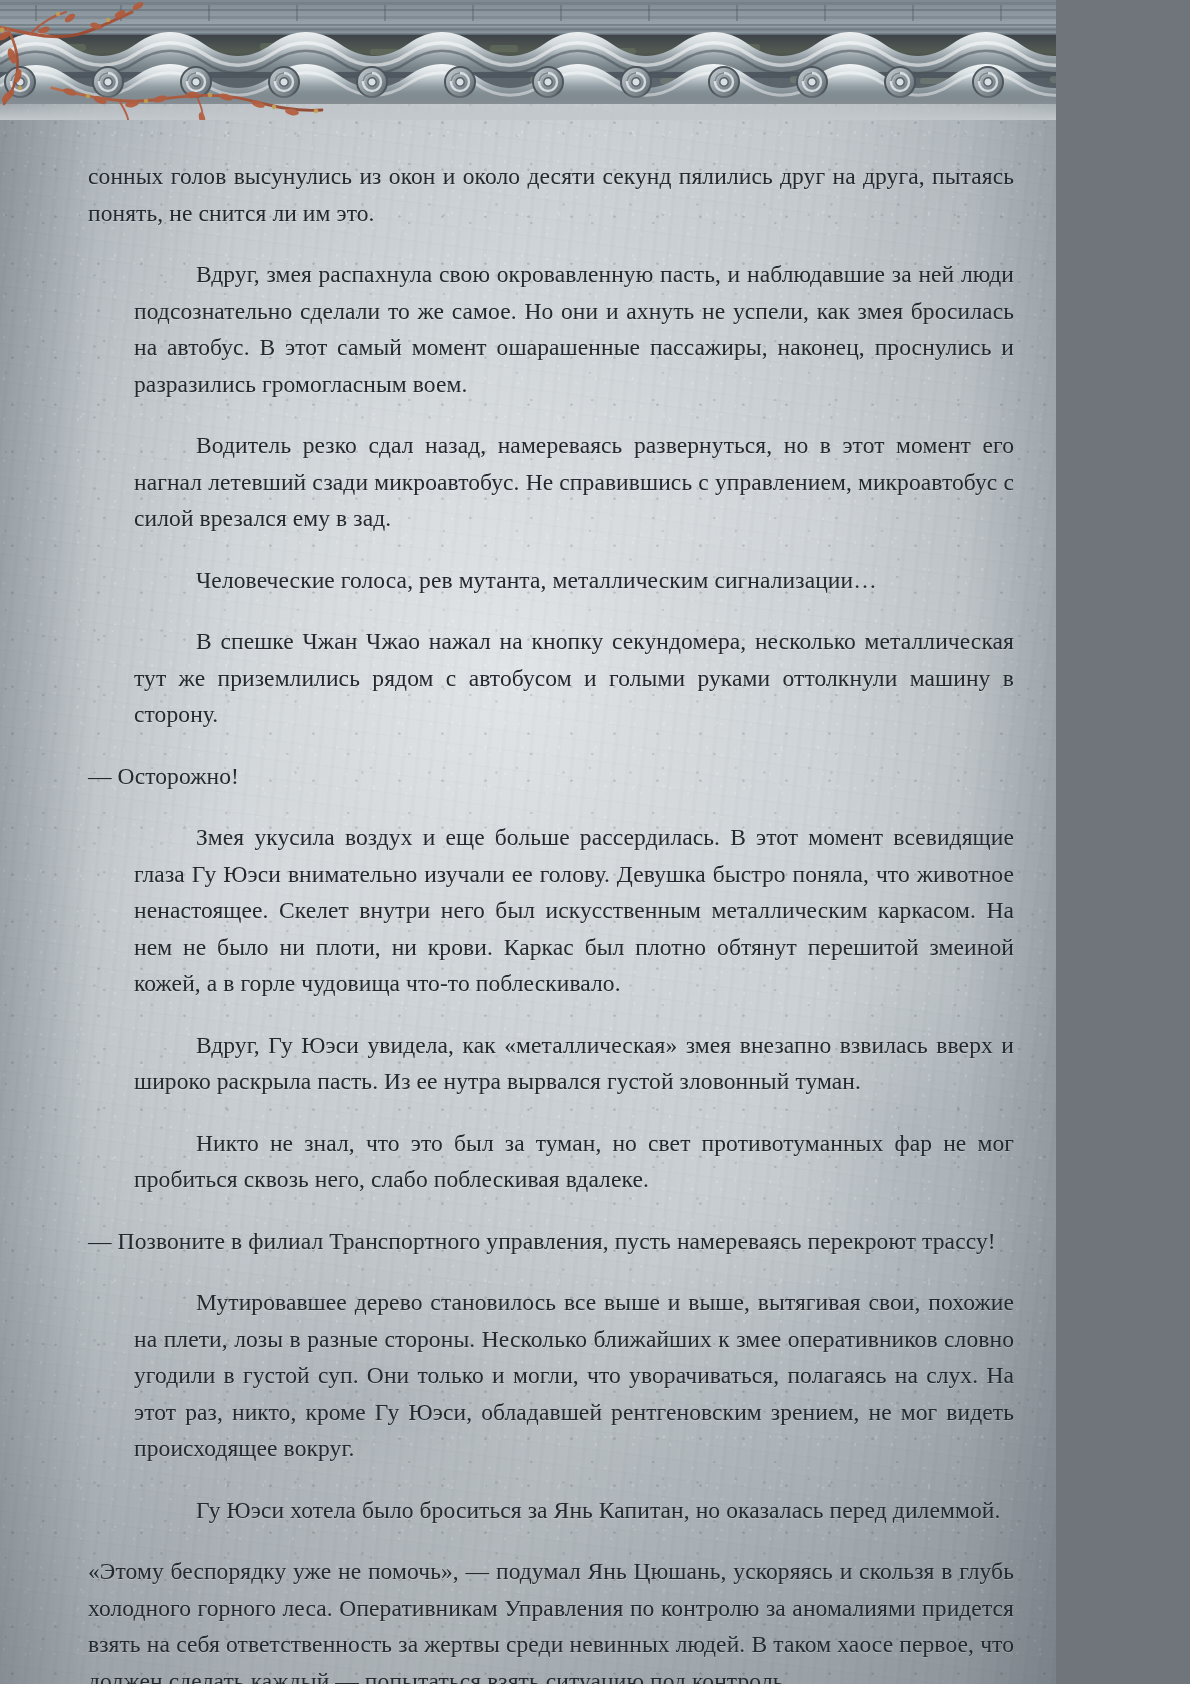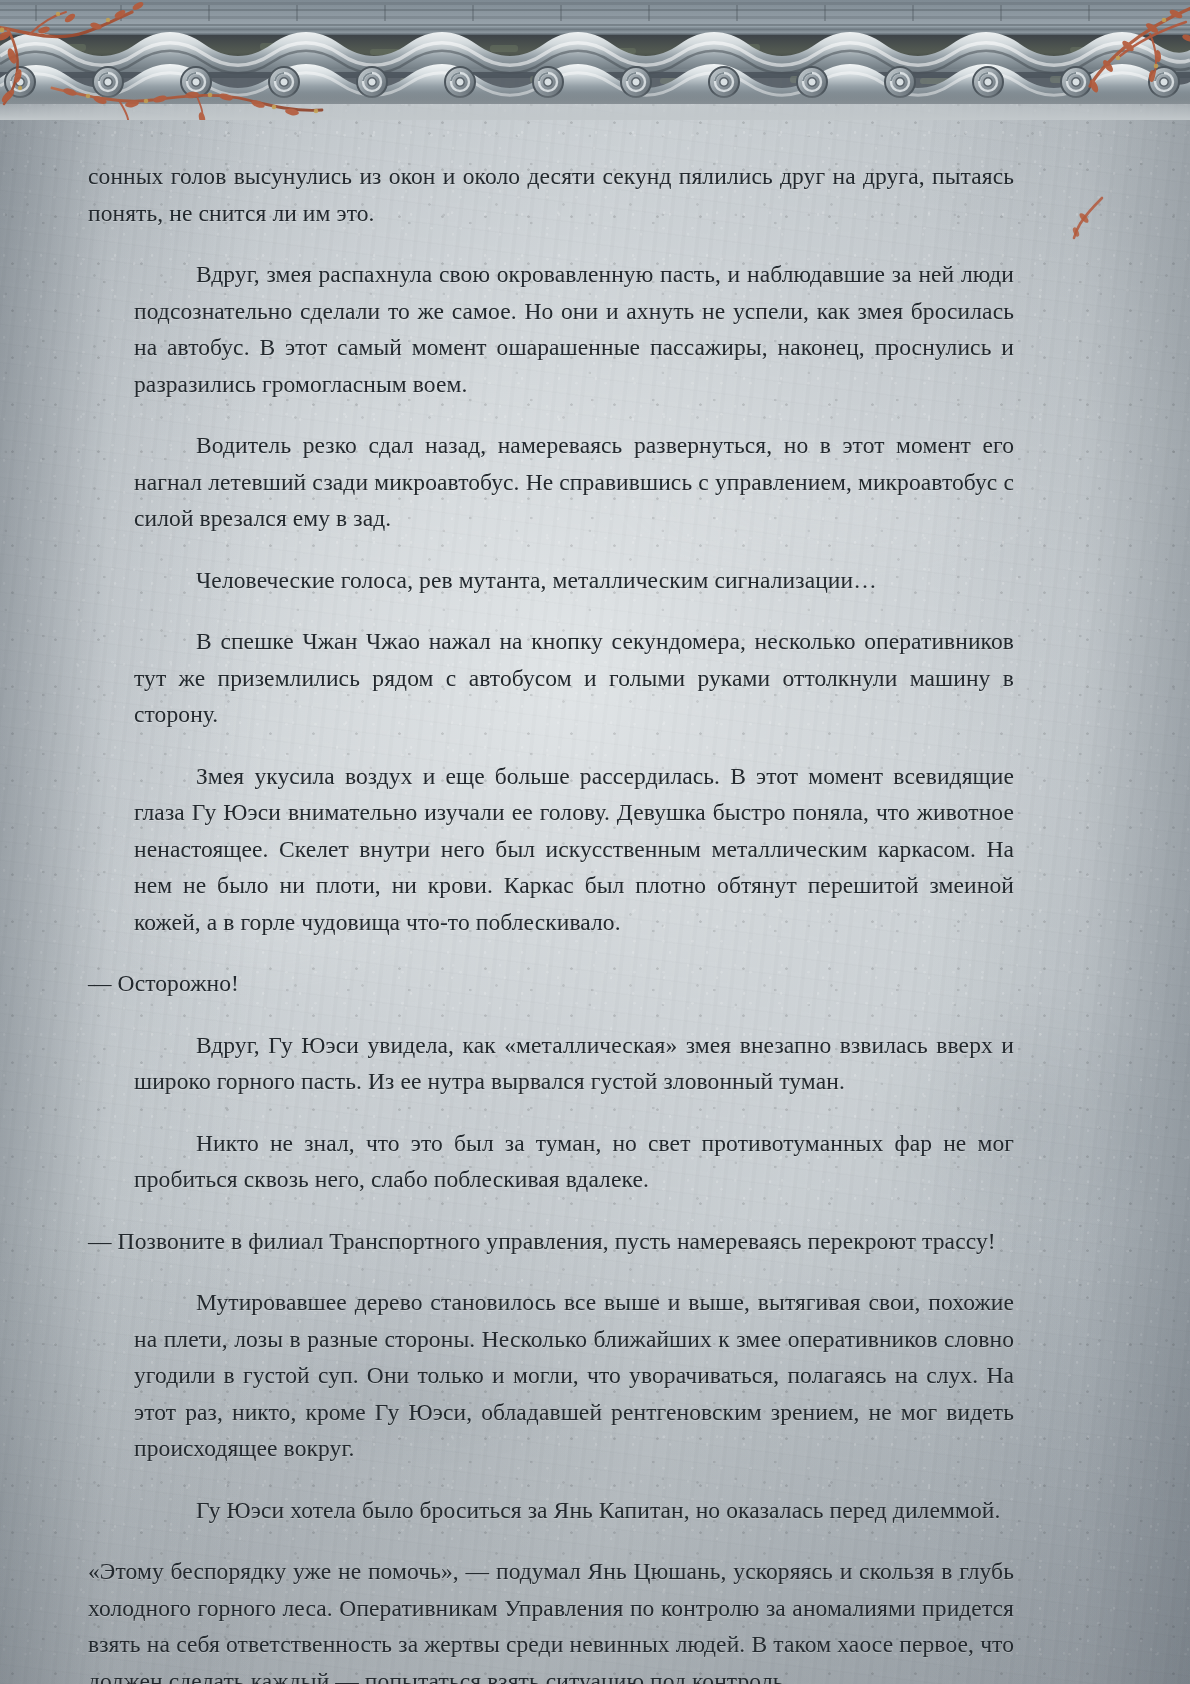--- a/index.html
+++ b/index.html
@@ -3,21 +3,21 @@
 <meta charset="utf-8">
 <title>Novel Page</title>
 <style>
   html, body {
     margin: 0;
     padding: 0;
     background: #6f757a;
   }
   #page {
     position: relative;
-    width: 1190px;
+    width: 1056px;
     height: 1684px;
     overflow: hidden;
     background-color: #eab308;
     font-family: "Liberation Serif", "DejaVu Serif", serif;
   }
 
   
   .bg-base {
     position: absolute;
     inset: 0;
@@ -476,24 +476,24 @@
     <path d="M 44 2 C 36 10, 28 18, 22 28 C 19 33, 17 38, 16 42" fill="none" stroke="#b3583c" stroke-width="2.6" stroke-linecap="round" opacity="0.85"></path>
     <ellipse cx="26" cy="22" rx="6" ry="2.8" transform="rotate(48 26 22)" fill="#b45a3a" opacity="0.85"></ellipse>
     <ellipse cx="18" cy="36" rx="5" ry="2.5" transform="rotate(66 18 36)" fill="#b45a3a" opacity="0.8"></ellipse>
   </svg>
 
   <div class="content">
     <p class="para noindent">сонных голов высунулись из окон и около десяти секунд пялились друг на друга, пытаясь понять, не снится ли им это.</p>
     <p class="para indent">Вдруг, змея распахнула свою окровавленную пасть, и наблюдавшие за ней люди подсознательно сделали то же самое. Но они и ахнуть не успели, как змея бросилась на автобус. В этот самый момент ошарашенные пассажиры, наконец, проснулись и разразились громогласным воем.</p>
     <p class="para indent">Водитель резко сдал назад, намереваясь развернуться, но в этот момент его нагнал летевший сзади микроавтобус. Не справившись с управлением, микроавтобус с силой врезался ему в зад.</p>
     <p class="para indent">Человеческие голоса, рев мутанта, металлическим сигнализации…</p>
-    <p class="para indent">В спешке Чжан Чжао нажал на кнопку секундомера, несколько оперативников тут же приземлились рядом с автобусом и голыми руками оттолкнули машину в сторону.</p>
+    <p class="para indent">В спешке Чжан Чжао нажал на кнопку секундомера, несколько металлическая тут же приземлились рядом с автобусом и голыми руками оттолкнули машину в сторону.</p>
+    <p class="para noindent">— Осторожно!</p>
     <p class="para indent">Змея укусила воздух и еще больше рассердилась. В этот момент всевидящие глаза Гу Юэси внимательно изучали ее голову. Девушка быстро поняла, что животное ненастоящее. Скелет внутри него был искусственным металлическим каркасом. На нем не было ни плоти, ни крови. Каркас был плотно обтянут перешитой змеиной кожей, а в горле чудовища что-то поблескивало.</p>
-    <p class="para noindent">— Осторожно!</p>
-    <p class="para indent">Вдруг, Гу Юэси увидела, как «металлическая» змея внезапно взвилась вверх и широко горного пасть. Из ее нутра вырвался густой зловонный туман.</p>
+    <p class="para indent">Вдруг, Гу Юэси увидела, как «металлическая» змея внезапно взвилась вверх и широко раскрыла пасть. Из ее нутра вырвался густой зловонный туман.</p>
     <p class="para indent">Никто не знал, что это был за туман, но свет противотуманных фар не мог пробиться сквозь него, слабо поблескивая вдалеке.</p>
     <p class="para noindent">— Позвоните в филиал Транспортного управления, пусть намереваясь перекроют трассу!</p>
     <p class="para indent">Мутировавшее дерево становилось все выше и выше, вытягивая свои, похожие на плети, лозы в разные стороны. Несколько ближайших к змее оперативников словно угодили в густой суп. Они только и могли, что уворачиваться, полагаясь на слух. На этот раз, никто, кроме Гу Юэси, обладавшей рентгеновским зрением, не мог видеть происходящее вокруг.</p>
     <p class="para indent">Гу Юэси хотела было броситься за Янь Капитан, но оказалась перед дилеммой.</p>
     <p class="para noindent">«Этому беспорядку уже не помочь», — подумал Янь Цюшань, ускоряясь и скользя в глубь холодного горного леса. Оперативникам Управления по контролю за аномалиями придется взять на себя ответственность за жертвы среди невинных людей. В таком хаосе первое, что должен сделать каждый — попытаться взять ситуацию под контроль,</p>
   </div>
 
 </div>
 
 </body></html>

